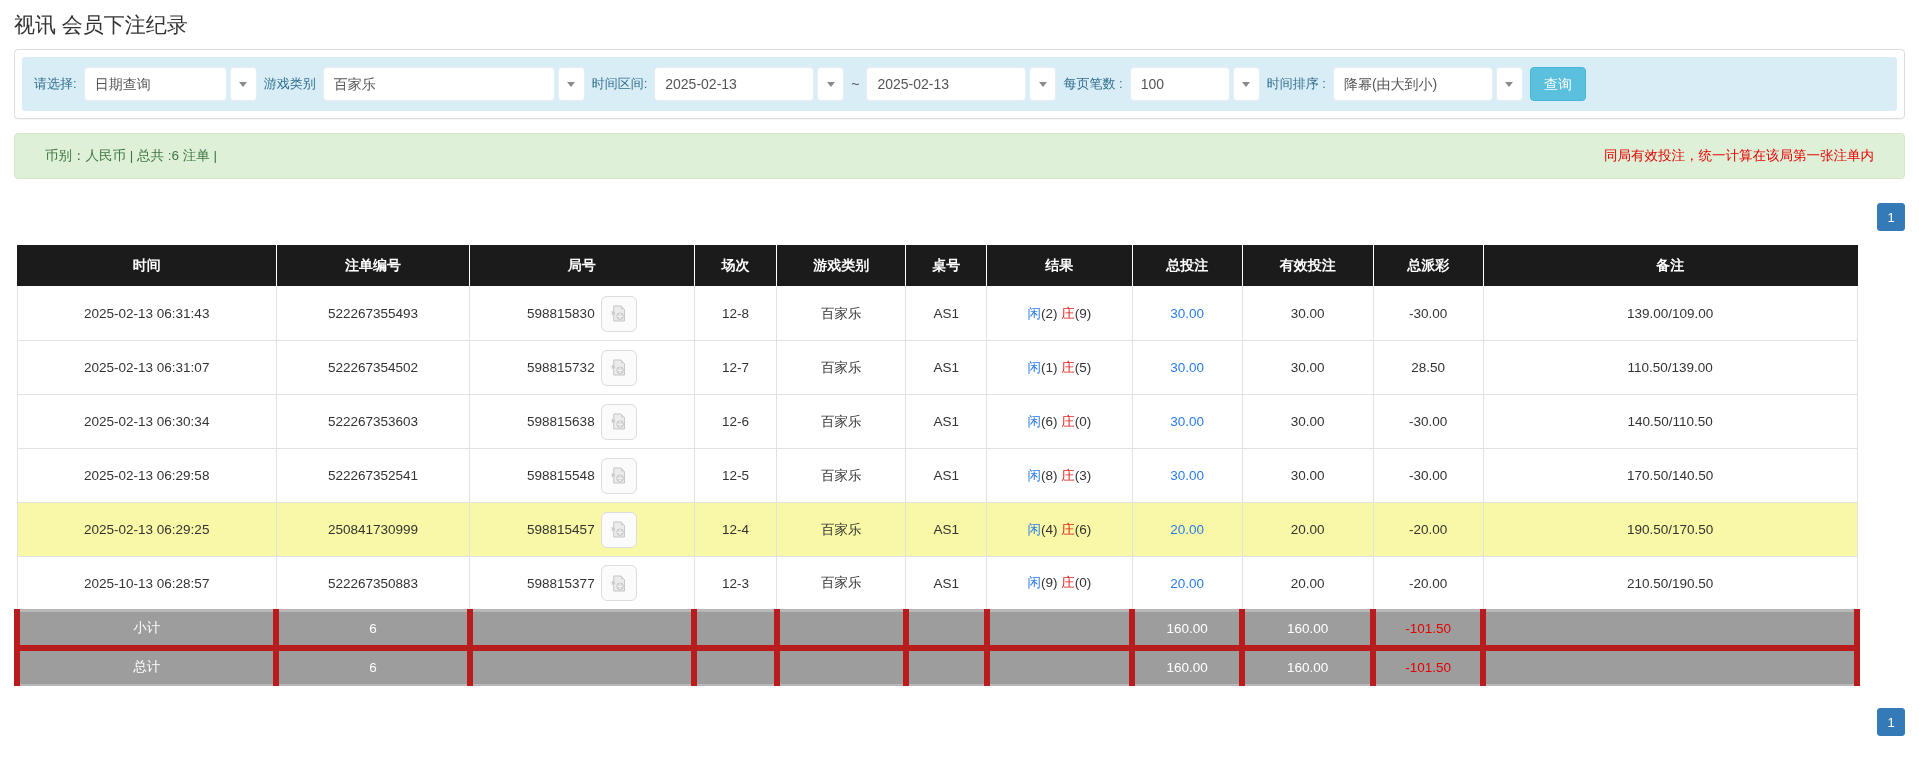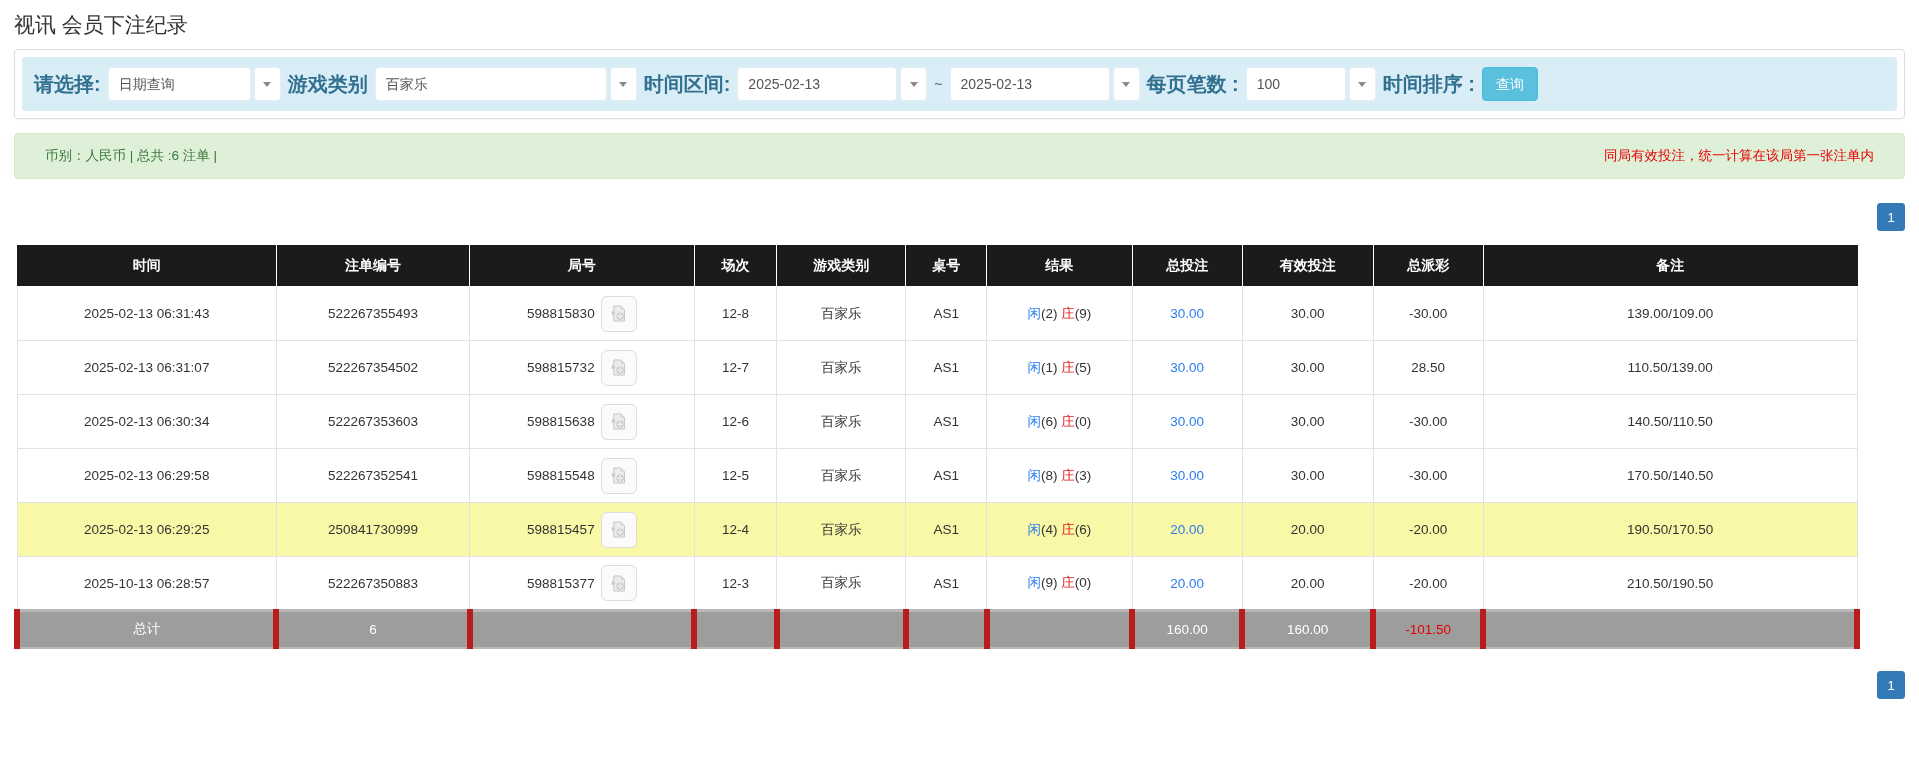--- a/index.html
+++ b/index.html
@@ -11,21 +11,21 @@
   }
   *{box-sizing:border-box;}
   html,body{margin:0;padding:0;}
   body{
     width:1919px;height:779px;overflow:hidden;background:#fff;
     font-family:"Liberation Sans","DejaVu Sans",sans-serif;color:#333;
   }
   .page-title{font-size:21px;color:#333;padding:11px 14px 6px;font-weight:normal;margin:0;}
   .filter-panel{margin:4px 14px 0;background:#fff;border:1px solid #ddd;border-radius:4px;padding:7px;box-shadow:0 1px 1px rgba(0,0,0,.04);}
   .filter-bar{background:var(--filter_bar_bg);border-radius:3px;padding:10px 12px;display:flex;align-items:center;gap:7px;}
-  .filter-label{color:var(--filter_label);font-weight:bold;font-size:20px;white-space:nowrap;text-align:right;}
+  .filter-label{color:var(--filter_label);font-weight:normal;font-size:13px;white-space:nowrap;text-align:right;}
   .sel{display:flex;align-items:flex-start;}
   .sel-value{background:#fff;border:1px solid #e6eef3;border-radius:4px;height:34px;line-height:32px;padding:0 10px;font-size:14px;color:#555;white-space:nowrap;}
   .sel-caret{background:#fff;border:1px solid #e6eef3;border-radius:4px;height:34px;width:27px;margin-left:3px;display:flex;align-items:center;justify-content:center;}
   .caret-down{width:0;height:0;border-left:4px solid transparent;border-right:4px solid transparent;border-top:5px solid #8a8a8a;}
   .tilde{color:#555;font-size:14px;}
   .btn-query{background:var(--button_blue);border:1px solid #46b8da;border-radius:4px;color:#fff;font-size:14px;height:34px;padding:8px 13px;cursor:pointer;}
   .info-bar{margin:14px 14px 0;background:var(--info_green_bg);border:1px solid #d6e9c6;border-radius:4px;padding:13px 30px;display:flex;justify-content:space-between;align-items:center;font-size:13.5px;}
   .info-left{color:var(--info_green_text);}
   .info-note{color:var(--note_red);}
   .pagi{margin:24px 14px 14px;text-align:right;}
@@ -84,20 +84,26 @@
         </span>
     </span>
     <span class="filter-label">每页笔数 :</span>
     <span class="sel">
       <span class="sel-value" style="width:100px">100</span>
       <span class="sel-caret">
           <span class="caret-down"></span>
         </span>
     </span>
     <span class="filter-label">时间排序 :</span>
+    <span class="sel">
+      <span class="sel-value" style="width:160px">降幂(由大到小)</span>
+      <span class="sel-caret">
+          <span class="caret-down"></span>
+        </span>
+    </span>
     <button class="btn-query">查询</button>
   </div>
 </div>
 
 <div class="info-bar">
   <span class="info-left">币别：人民币 | 总共 :6 注单 |</span>
   <span class="info-note">同局有效投注，统一计算在该局第一张注单内</span>
 </div>
 
 <div class="pagi top">
@@ -328,30 +334,43 @@
       <span class="res-banker">庄</span><span>(0)</span>
     </td>
     <td><a class="bet-link">20.00</a></td>
     <td>20.00</td>
     <td class="neg">-20.00</td>
     <td>210.50/190.50</td>
   </tr>
     </tbody>
   <tbody>
     <tr class="summary">
-      <td>总计</td>
+      <td>小计</td>
       <td>6</td>
       <td></td>
         <td></td>
         <td></td>
       <td></td>
         <td></td>
       <td>160.00</td>
       <td>160.00</td>
       <td class="neg">-101.50</td>
       <td></td>
     </tr>
+    <tr class="summary">
+      <td>总计</td>
+      <td>6</td>
+      <td></td>
+        <td></td>
+        <td></td>
+      <td></td>
+        <td></td>
+      <td>160.00</td>
+      <td>160.00</td>
+      <td class="neg">-101.50</td>
+      <td></td>
+    </tr>
   </tbody>
 </table>
 
 <div class="pagi bottom">
   <span class="page-btn">1</span>
 </div>
 
 </body></html>

